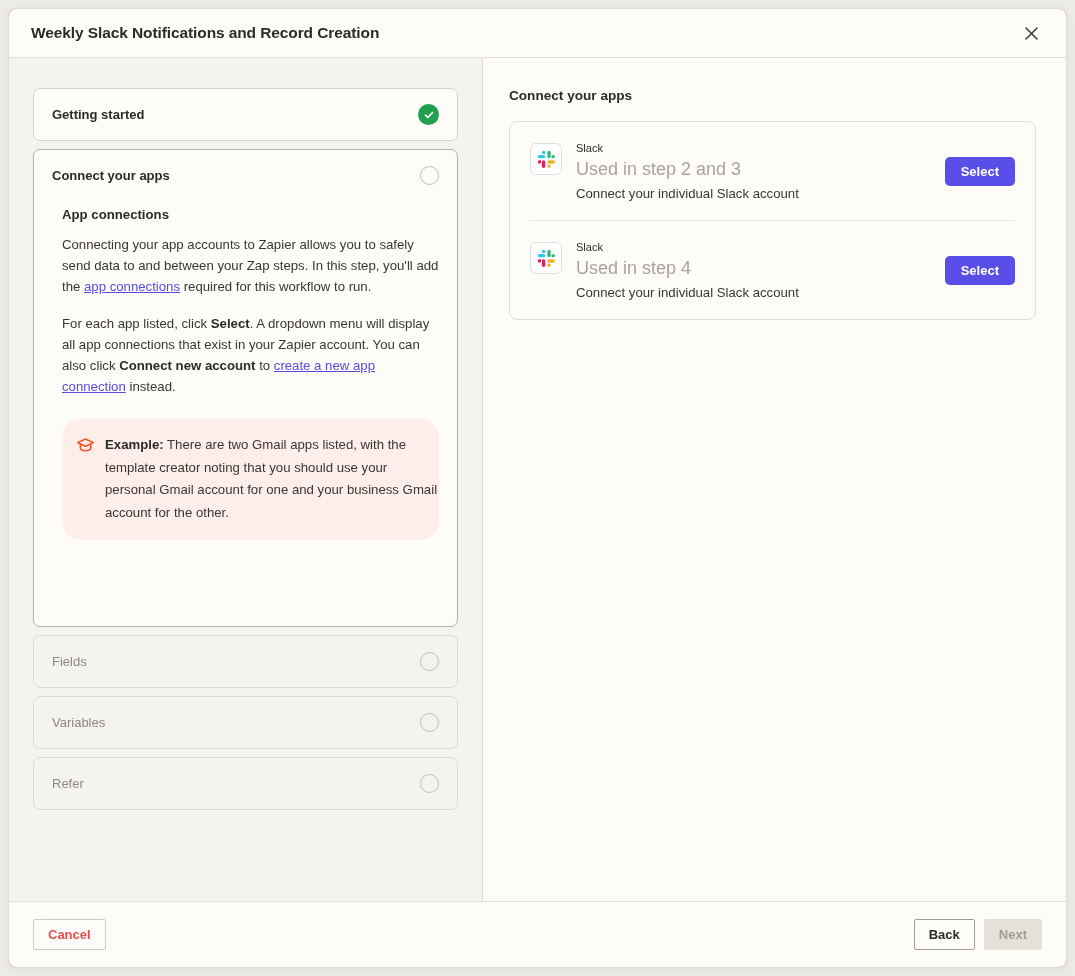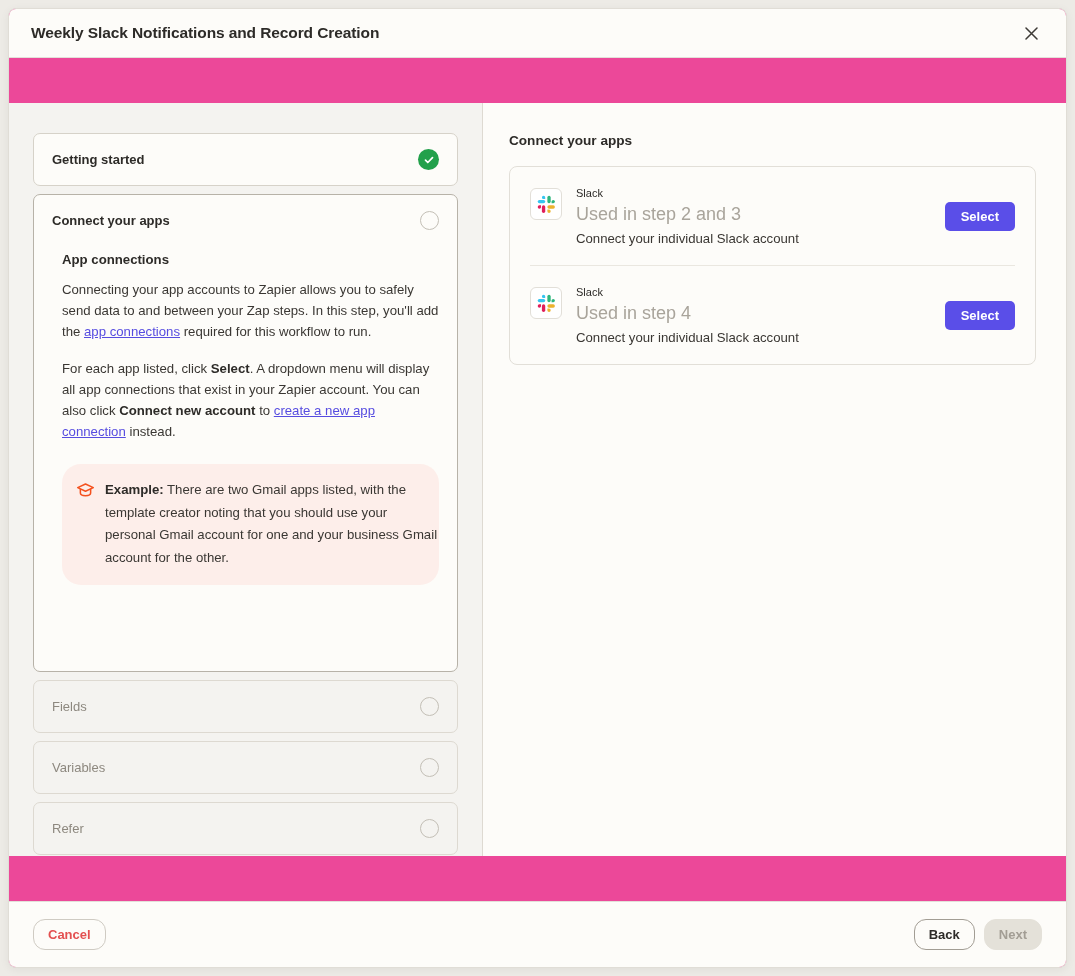--- a/index.html
+++ b/index.html
@@ -15,21 +15,20 @@
     position: absolute;
     left: 8px; top: 8px;
     width: 1059px; height: 960px;
     background: #ec4899;
     border-radius: 8px;
     border: 1px solid #e0ddd6;
     box-shadow: 0 2px 10px rgba(0,0,0,0.06);
     display: flex;
     flex-direction: column;
     overflow: hidden;
-    gap: 45px;
   }
 
   
   .modal-header {
     height: 49px;
     flex: 0 0 49px;
     border-bottom: 1px solid #e3e0d9;
     display: flex;
     align-items: center;
     padding: 0 22px;
@@ -231,21 +230,21 @@
     border-top: 1px solid #e3e0d9;
     background: #fdfcf9;
     display: flex;
     align-items: center;
     padding: 0 24px;
   }
   .btn {
     font-family: "Liberation Sans", sans-serif;
     font-size: 13px;
     font-weight: bold;
-    border-radius: 12px;
+    border-radius: 2px;
     padding: 7px 14px;
     cursor: pointer;
   }
   .btn-cancel {
     background: #fdfcf9;
     border: 1px solid #cfcbc3;
     color: #e35050;
   }
   .footer-right { margin-left: auto; display: flex; gap: 9px; }
   .btn-back {

